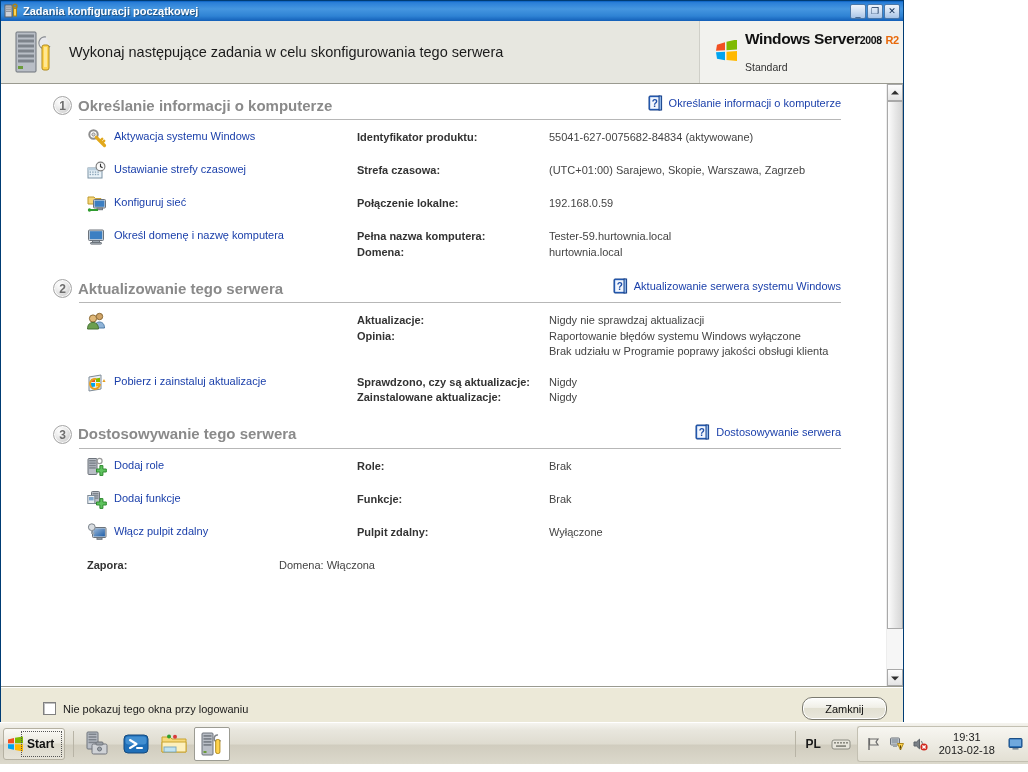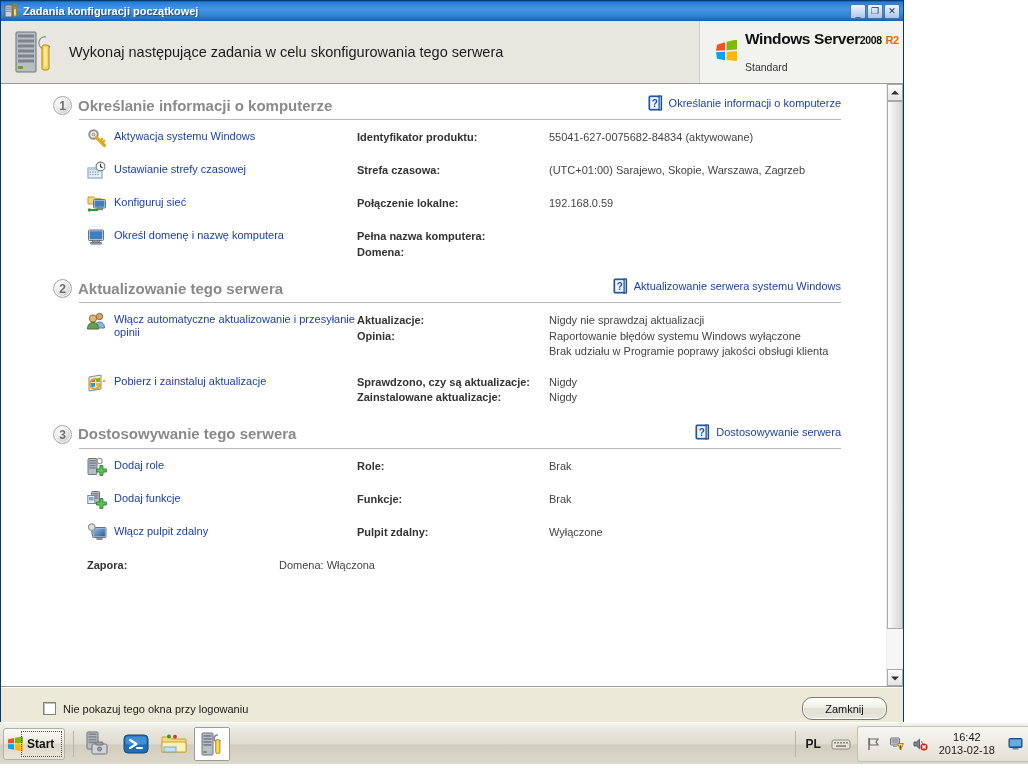--- a/index.html
+++ b/index.html
@@ -521,20 +521,24 @@
                     <rect x="2.8" y="4.2" width="12.4" height="8" fill="#3c7fc2"></rect>
                     <rect x="5.5" y="13.5" width="7" height="2" fill="#9aa4ad" stroke="#6c737b"></rect>
                     <rect x="3.5" y="15.5" width="11" height="1.6" rx=".6" fill="#b8bfc6" stroke="#6c737b"></rect>
                   </svg></span>
                 <span class="task-lbl">Określ domenę i nazwę komputera</span>
               </div>
               <div class="field-label">
                 <div>Pełna nazwa komputera:</div>
                 <div>Domena:</div>
               </div>
+              <div class="field-value">
+                <div>Tester-59.hurtownia.local</div>
+                <div>hurtownia.local</div>
+              </div>
             </div>
           </div>
         </div>
         <div class="section">
           <div class="sec-head">
             <div class="sec-num">2</div>
             <div class="sec-title">Aktualizowanie tego serwera</div>
             <div class="sec-help">
               <span class="help-ico"><svg width="15" height="16" viewBox="0 0 15 16">
                   <rect x="1" y="1" width="12" height="14" rx="1" fill="#2f6fd0" stroke="#16418a"></rect>
@@ -548,21 +552,20 @@
           <div class="sec-rule"></div>
           <div class="rows">
             <div class="row">
               <div class="task">
                 <span class="task-ico"><svg width="20" height="20" viewBox="0 0 20 20">
                     <circle cx="12.5" cy="5.5" r="3.2" fill="#cfa468" stroke="#8b6a35"></circle>
                     <path d="M7.5 17 c0-4 2.2-6 5-6 s5 2 5 6 z" fill="#8fb4d8" stroke="#4e7aa5"></path>
                     <circle cx="6" cy="7.5" r="3.6" fill="#e0b878" stroke="#8b6a35"></circle>
                     <path d="M0.5 18 c0-4.4 2.5-6.6 5.5-6.6 s5.5 2.2 5.5 6.6 z" fill="#6b9f4e" stroke="#457032"></path>
                   </svg></span>
-                <span class="task-lbl">Włącz automatyczne aktualizowanie i przesyłanie opinii</span>
               </div>
               <div class="field-label">
                 <div>Aktualizacje:</div>
                 <div>Opinia:</div>
               </div>
               <div class="field-value">
                 <div>Nigdy nie sprawdzaj aktualizacji</div>
                 <div>Raportowanie błędów systemu Windows wyłączone</div>
                 <div>Brak udziału w Programie poprawy jakości obsługi klienta</div>
               </div>
@@ -796,21 +799,21 @@
       </div>
       <div class="tray-ico">
         <svg width="16" height="16" viewBox="0 0 16 16">
           <path d="M2 6 h2.5 L7.5 3.2 v9.6 L4.5 10 H2 Z" fill="#7a8086" stroke="#5c6268"></path>
           <path d="M9.2 5.2 a4 4 0 0 1 0 5.6" fill="none" stroke="#7a8086" stroke-width="1.2"></path>
           <circle cx="12" cy="11" r="3.6" fill="#d0271d"></circle>
           <path d="M10.4 9.4 L13.6 12.6 M13.6 9.4 L10.4 12.6" stroke="#fff" stroke-width="1.4"></path>
         </svg>
       </div>
       <div id="clock">
-        <div>16:42</div>
+        <div>19:31</div>
         <div>2013-02-18</div>
       </div>
       <div id="desktop-peek">
         <svg width="15" height="14" viewBox="0 0 15 14">
           <rect x="1" y="1.5" width="13" height="9" rx="1" fill="#2b6fb5" stroke="#1b4e85"></rect>
           <rect x="2" y="2.5" width="11" height="6.5" fill="#6fa8dd"></rect>
           <rect x="4.5" y="11" width="6" height="1.6" fill="#7e8a95"></rect>
         </svg>
       </div>
     </div>

